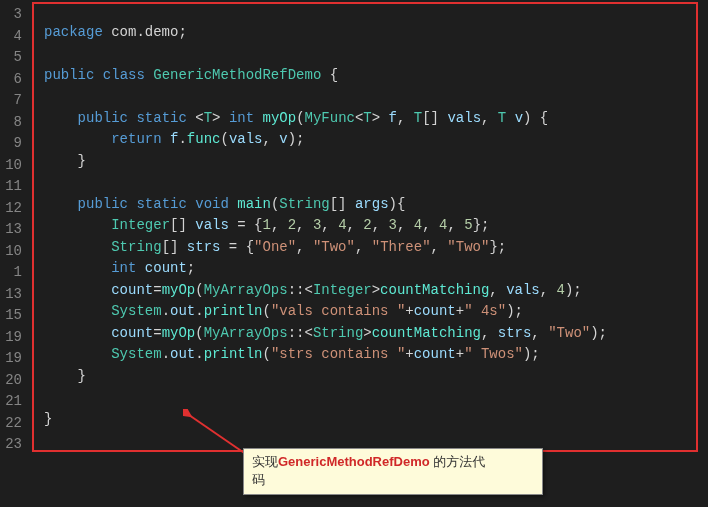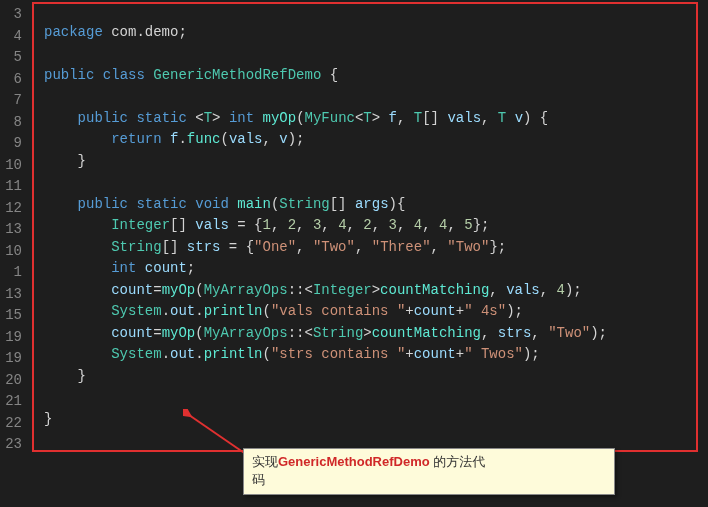--- a/index.html
+++ b/index.html
@@ -57,21 +57,21 @@
   .arrow {
     position: absolute;
     left: 183px;
     top: 409px;
     pointer-events: none;
   }
   .callout {
     position: absolute;
     left: 243px;
     top: 448px;
-    width: 372px;
+    width: 300px;
     height: 47px;
     background: #fefbda;
     border: 1px solid #888;
     box-shadow: 2px 2px 4px rgba(0,0,0,0.4);
     padding: 4px 8px;
     font-family: "Microsoft YaHei", Arial, sans-serif;
     font-size: 13px;
     color: #333;
     line-height: 1.4;
   }

